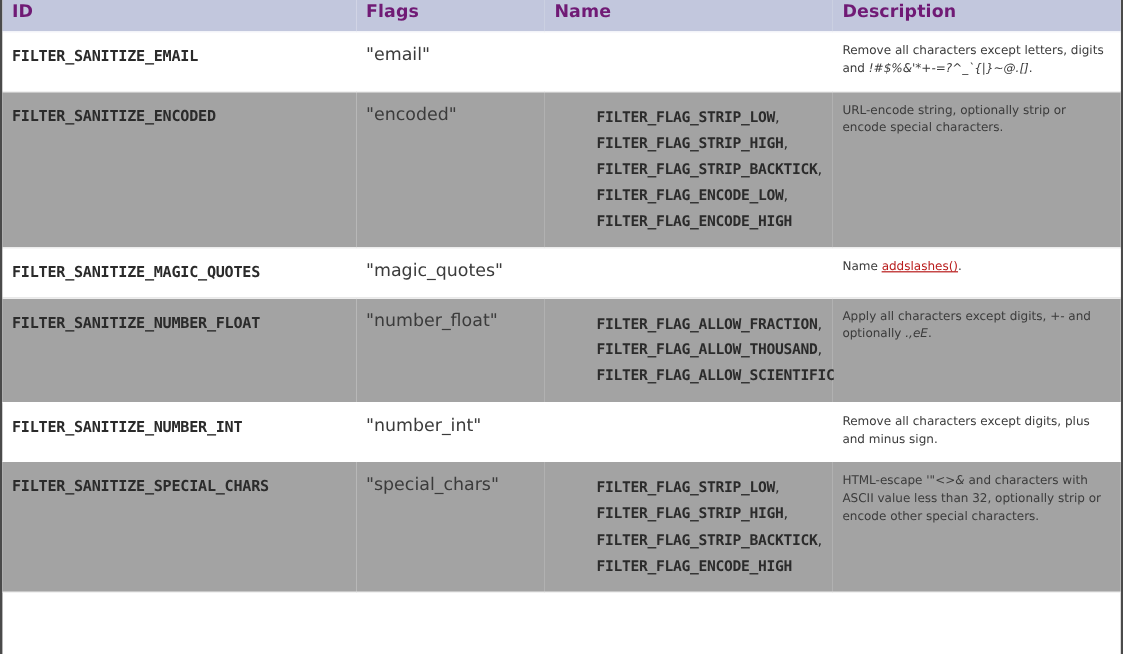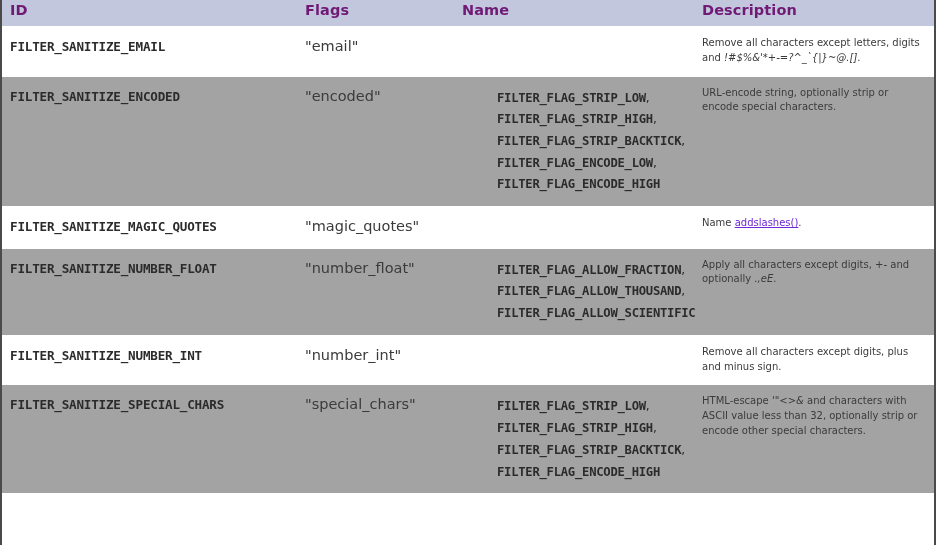--- a/index.html
+++ b/index.html
@@ -79,21 +79,21 @@
   .flag-line { white-space: nowrap; margin-left: 35px; }
   .flag-sep {
     font-family: "DejaVu Sans", "Liberation Sans", sans-serif;
     font-weight: normal;
   }
   td.desc-cell {
     color: #3b3b3b;
   }
   .em { font-style: italic; }
   a.doc-link {
-    color: #6d28d9;
+    color: #b91c1c;
     text-decoration: underline;
   }
   .desc-cell p { margin: 0; }
 </style>
 </head>
 <body>
 
 <div class="table-frame">
   <table class="doc-table">
     <colgroup>

